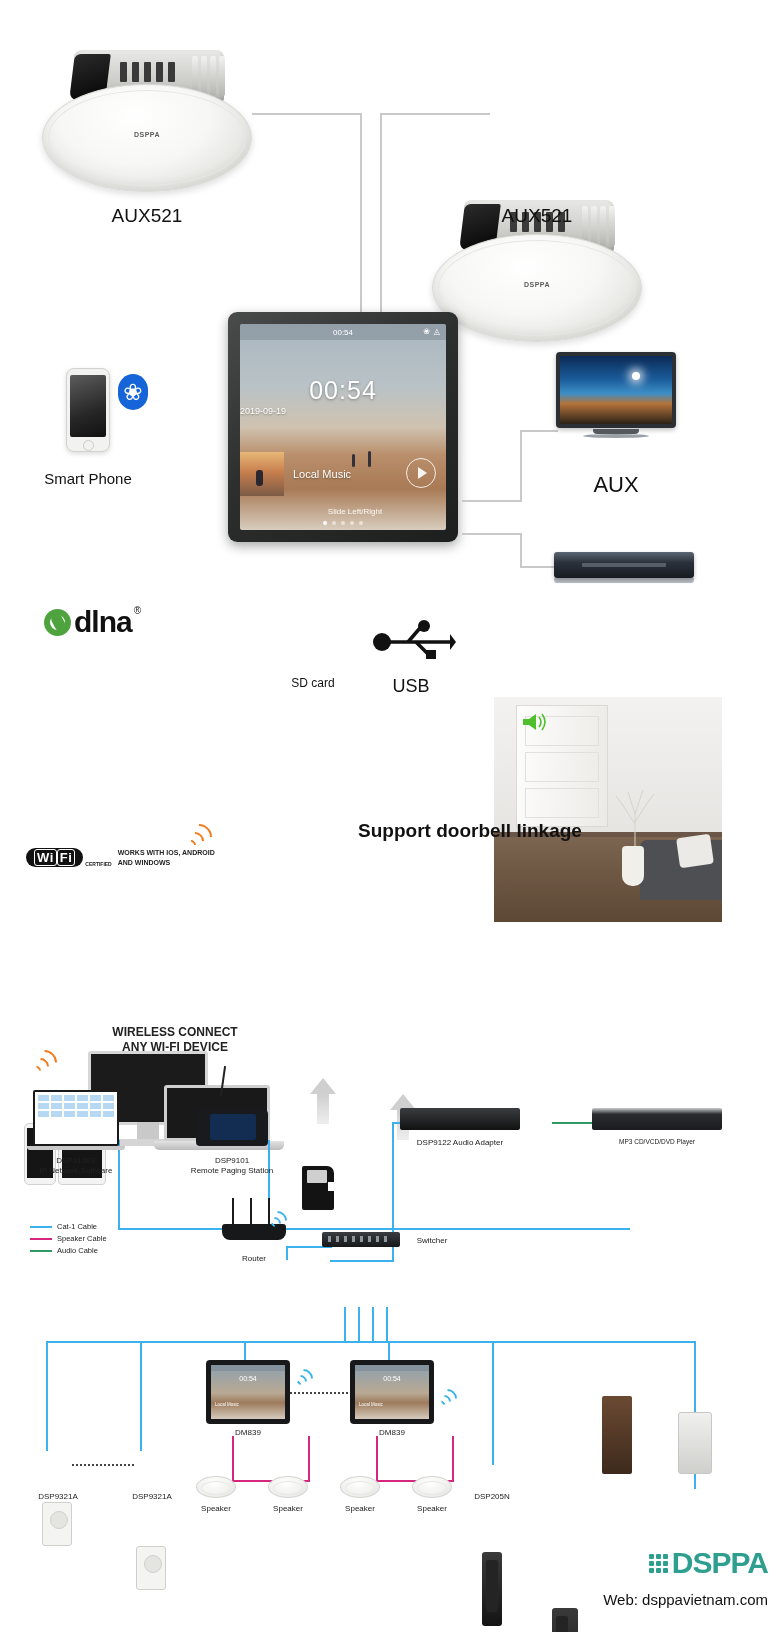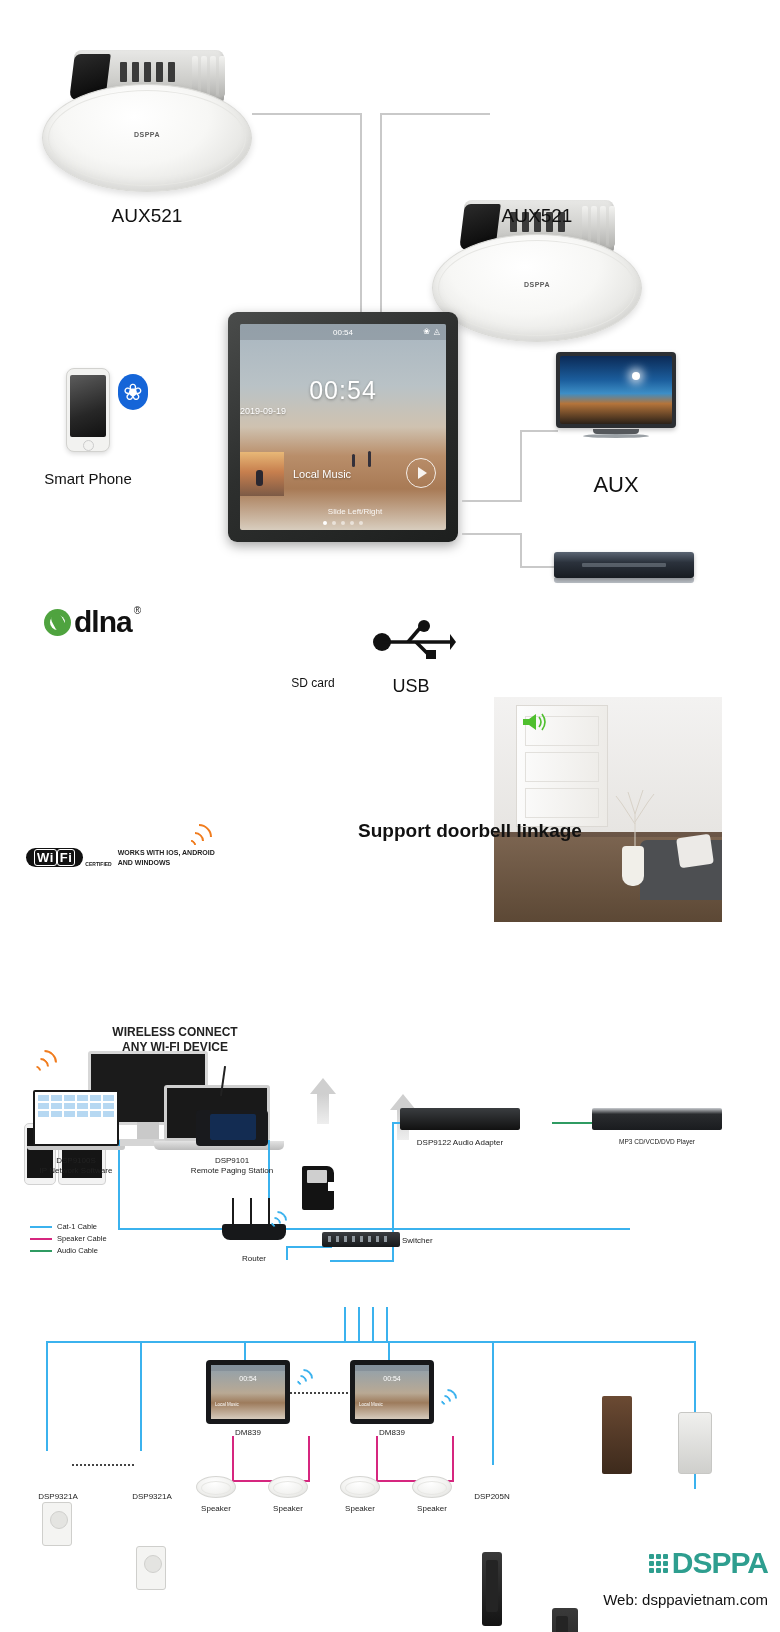--- a/index.html
+++ b/index.html
@@ -634,21 +634,21 @@
     <div class="switcher" style="top:172px;">
       <i style="left:6px"></i>
         <i style="left:14px"></i>
         <i style="left:22px"></i>
         <i style="left:30px"></i>
       <i style="left:38px"></i>
         <i style="left:46px"></i>
         <i style="left:54px"></i>
         <i style="left:62px"></i>
     </div>
-    <div class="cap" style="left:402px; top:176px; width:60px; text-align:left;">Switcher</div>
+    <div class="cap" style="left:402px; top:176px; width:60px; text-align:center;">Switcher</div>
 
     <div class="legend" style="top:162px;">
       <div>
         <i style="background:#3bb2ee"></i>
           <span>Cat-1 Cable</span>
       </div>
       <div>
         <i style="background:#d6267f"></i>
           <span>Speaker Cable</span>
       </div>

